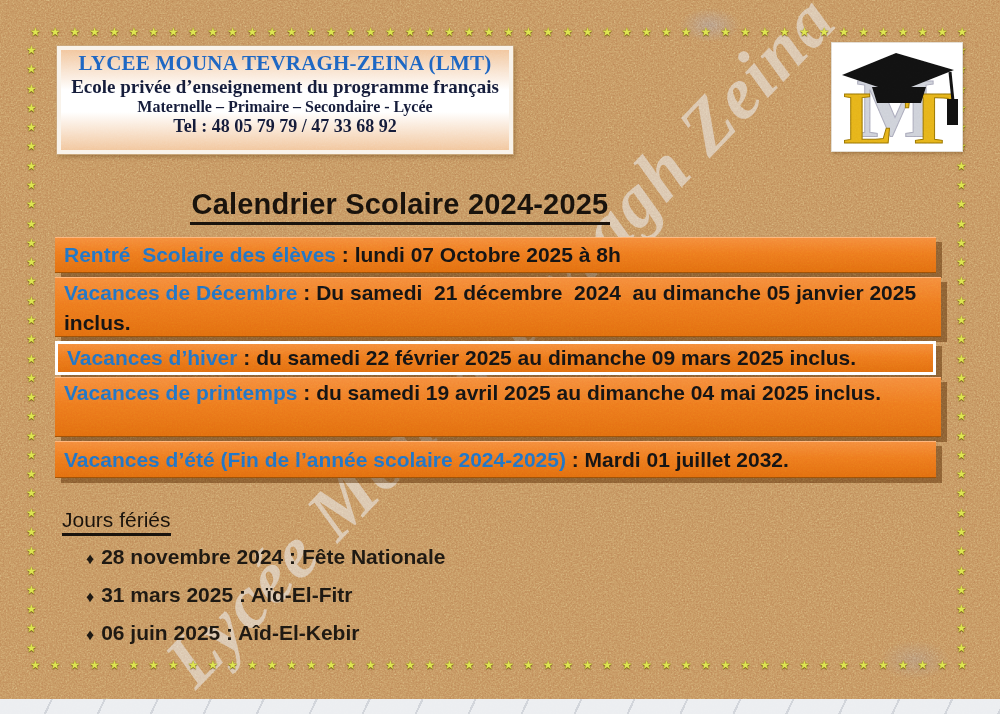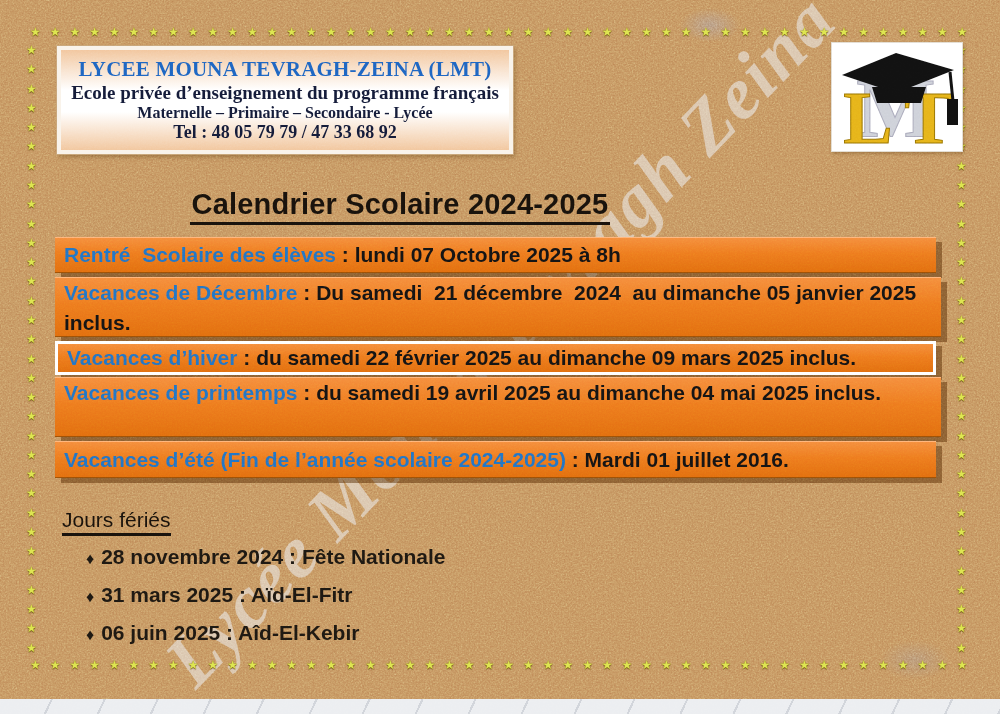--- a/index.html
+++ b/index.html
@@ -17,21 +17,21 @@
          font-size:12px;line-height:12px;
          text-shadow:0 0 1px #6f6200,0 1px 1px rgba(90,60,10,.8);}
   .stars-top{left:30px;top:26px;width:938px;}
   .stars-bottom{left:30px;top:659px;width:938px;}
   .stars-left{left:26px;top:44px;height:610px;flex-direction:column;}
   .stars-right{left:956px;top:44px;height:610px;flex-direction:column;}
   
   .header-box{position:absolute;left:57px;top:46px;width:456px;height:108px;z-index:10;
       background:linear-gradient(180deg,#f2c69d 0%,#ffffff 40%,#ffffff 62%,#f2c69d 100%);
       border:4px solid #f9f3ea;box-shadow:0 0 0 1px #c7a477,2px 3px 4px rgba(80,45,10,.35);
-      text-align:center;font-family:"Liberation Serif",serif;font-weight:bold;padding-top:7px;box-sizing:border-box;}
+      text-align:center;font-family:"Liberation Serif",serif;font-weight:bold;padding-top:1px;box-sizing:border-box;}
   .hb-l1{color:#1d63c1;font-size:21px;line-height:25px;letter-spacing:.2px;}
   .hb-l2{color:#141b38;font-size:19px;line-height:21px;}
   .hb-l3{color:#141b38;font-size:16px;line-height:20px;}
   .hb-l4{color:#141b38;font-size:15px;line-height:19px;}
   .hb-l5{color:#141b38;font-size:18px;line-height:19px;}
   
   .logo-box{position:absolute;left:831px;top:42px;width:130px;height:108px;z-index:10;
       background:#fff;border:1px solid #e3ddd2;box-shadow:1px 2px 3px rgba(80,45,10,.3);}
   
   .watermark{position:absolute;left:500px;top:340px;z-index:2;white-space:nowrap;
@@ -275,21 +275,21 @@
 </div>
 
 <div class="bar b1"><span class="lbl">Rentré  Scolaire des élèves</span><span class="sep"> : </span><span class="val">lundi 07 Octobre 2025 à 8h</span></div>
 
 <div class="bar b2"><span class="lbl">Vacances de Décembre</span><span class="sep"> : </span><span class="val">Du samedi  21 décembre  2024  au dimanche 05 janvier 2025 inclus.</span></div>
 
 <div class="bar b3"><span class="lbl">Vacances d’hiver</span><span class="sep"> : </span><span class="val">du samedi 22 février 2025 au dimanche 09 mars 2025 inclus.</span></div>
 
 <div class="bar b4"><span class="lbl">Vacances de printemps</span><span class="sep"> : </span><span class="val">du samedi 19 avril 2025 au dimanche 04 mai 2025 inclus.</span></div>
 
-<div class="bar b5"><span class="lbl">Vacances d’été (Fin de l’année scolaire 2024-2025)</span><span class="sep"> : </span><span class="val">Mardi 01 juillet 2016.</span></div>
+<div class="bar b5"><span class="lbl">Vacances d’été (Fin de l’année scolaire 2024-2025)</span><span class="sep"> : </span><span class="val">Mardi 01 juillet 2032.</span></div>
 
 <div class="jf-head">
   <span>Jours fériés</span>
 </div>
 
 <div class="jf-list">
   <div class="jf-item"><span class="bullet">♦</span><span>28  novembre 2024 : Fête Nationale</span></div>
   <div class="jf-item"><span class="bullet">♦</span><span>31 mars 2025 : Aïd-El-Fitr</span></div>
   <div class="jf-item"><span class="bullet">♦</span><span>06 juin 2025 : Aîd-El-Kebir</span></div>
 </div>

